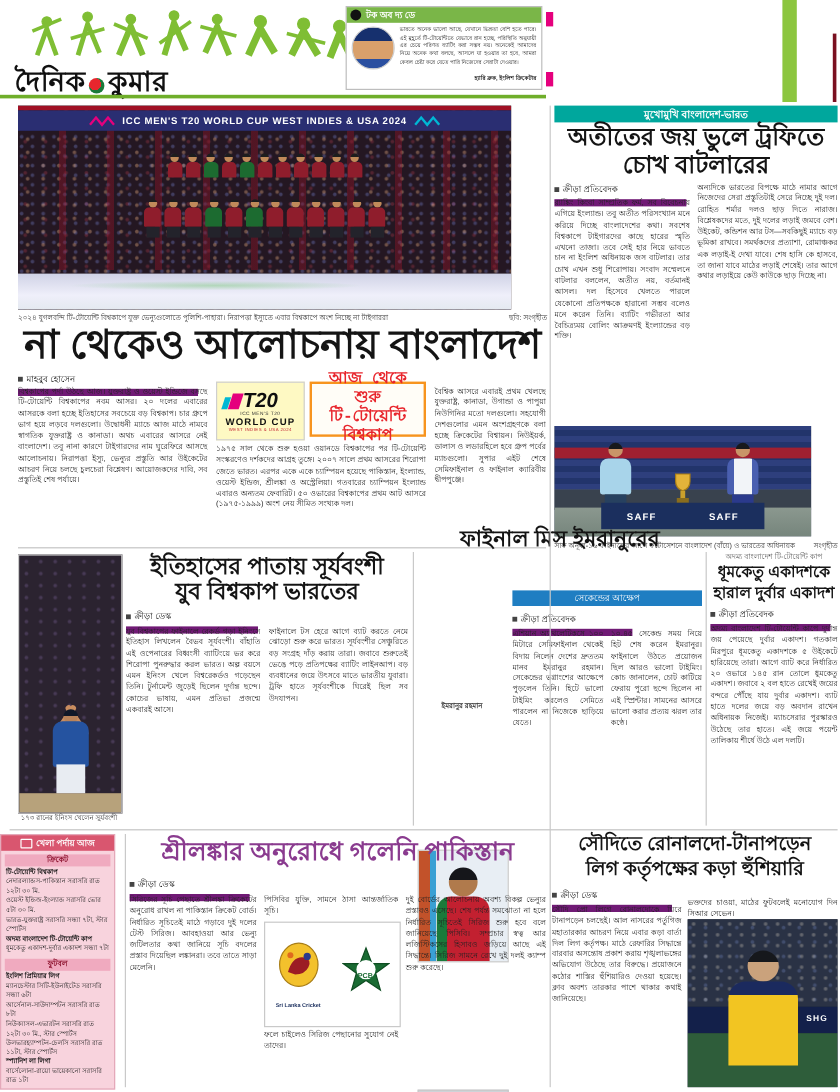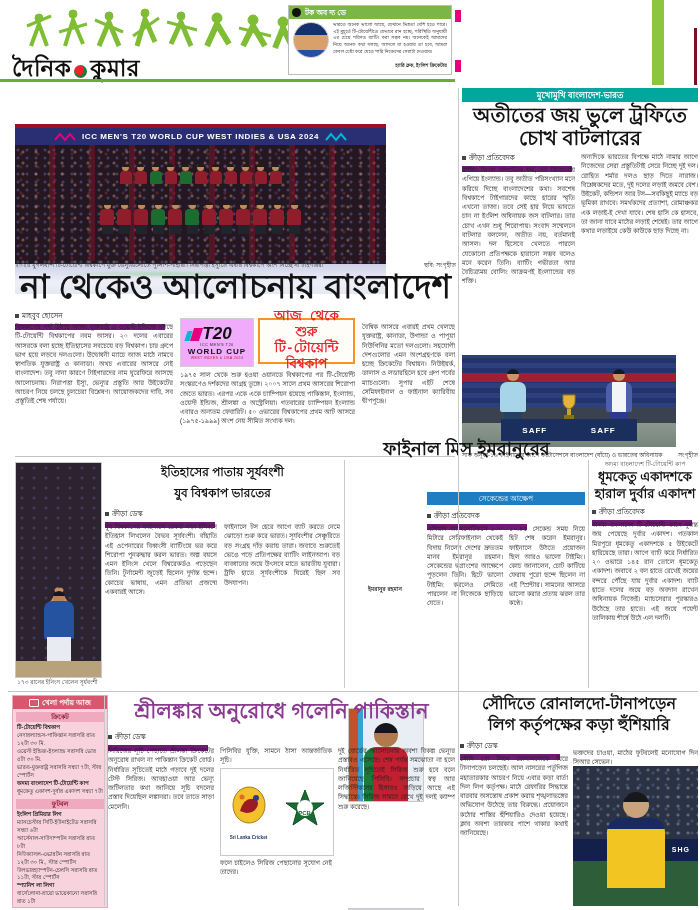--- a/index.html
+++ b/index.html
@@ -43,21 +43,21 @@
     background:linear-gradient(180deg,#cfd2e6,#efeffa 60%,#e4e9f0);}
   .floor:before{content:"";position:absolute;left:10%;top:6px;width:60%;height:8px;border-radius:50%;
     background:radial-gradient(ellipse,rgba(120,200,120,.45),transparent 70%);}
   .prow{position:absolute;left:14px;right:14px;display:flex;justify-content:center;}
   .pfig{position:relative;margin:0 1.5px;}
   .pfig .hd{width:7px;height:7px;border-radius:50%;margin:0 auto;background:linear-gradient(180deg,#1d1d1d 0 38%,#c08a5a 38%);}
   .pfig .bd{width:14px;height:16px;border-radius:4px 4px 1px 1px;margin:0 auto;}
   .pfig .lg{width:11px;height:9px;background:#23232b;margin:0 auto;}
   .prow.back .pfig .bd{height:13px;width:12px;}
   
-  .t20card{border:1px solid #cfcfcf;background:#f0abfc;display:flex;align-items:center;justify-content:center;flex-direction:column;}
+  .t20card{border:1px solid #cfcfcf;background:#fef9c3;display:flex;align-items:center;justify-content:center;flex-direction:column;}
   .t20big{font-size:17px;font-weight:bold;font-style:italic;color:#0f0f0f;position:relative;line-height:16px;}
   .t20big:before{content:"";position:absolute;left:-10px;top:2px;width:9px;height:13px;background:#e5007d;transform:skew(-18deg);}
   .t20big:after{content:"";position:absolute;left:-16px;top:5px;width:5px;height:10px;background:#00b7d4;transform:skew(-18deg);}
   .t20sub{font-size:4px;letter-spacing:.4px;color:#333;}
   .t20wc{font-size:8px;font-weight:bold;letter-spacing:1px;color:#101010;line-height:9px;}
   .t20usa{font-size:3.6px;color:#c22030;letter-spacing:.4px;}
   .orangebox{border:2.5px solid #f7941f;background:#fffdf7;color:#e8262d;font-weight:bold;font-size:13.5px;
              text-align:center;display:flex;flex-direction:column;justify-content:center;line-height:1.2;}
   
   .saffphoto{overflow:hidden;background:#55616e;}
@@ -143,21 +143,21 @@
         <div style="font-size:4.8px;font-weight:bold;text-align:right;color:#222;">হ্যারি ব্রুক, ইংলিশ ক্রিকেটার</div>
       </div>
     </div>
   </div>
 
   <div class="abs" style="left:652px;top:0;width:12px;height:85px;background:#8cc63f;"></div>
   <div class="abs" style="left:694px;top:28px;width:3px;height:57px;background:#7a1020;"></div>
   <div class="abs" style="left:455px;top:10px;width:6px;height:12px;background:#e5007d;"></div>
   <div class="abs" style="left:455px;top:60px;width:6px;height:12px;background:#e5007d;"></div>
 
-  <div class="abs leadphoto" style="left:15px;top:88px;width:371px;height:170px;margin-top:36px;">
+  <div class="abs leadphoto" style="left:15px;top:88px;width:411px;height:170px;">
     <div class="crowd"></div>
     <div class="redcols"></div>
     <div class="redstrip"></div>
     <div class="iccbanner">
       <svg width="22" height="10" style="margin-right:6px;">
           <polyline points="1,8 6,2 11,8 16,2 21,8" fill="none" stroke="#e5007d" stroke-width="2"></polyline>
         </svg>
       <span>ICC MEN'S T20 WORLD CUP WEST INDIES &amp; USA 2024</span>
       <svg width="22" height="10" style="margin-left:6px;">
           <polyline points="1,8 6,2 11,8 16,2 21,8" fill="none" stroke="#00b7d4" stroke-width="2"></polyline>
@@ -342,21 +342,21 @@
     <div class="abs" style="left:0;right:0;top:0;height:100%;background-image:radial-gradient(circle at 6px 5px,rgba(200,160,255,.18) 1px,transparent 2px);background-size:12px 10px;"></div>
     <div class="abs" style="left:0;right:0;bottom:0;height:16px;background:#b7a27b;"></div>
     <div class="abs" style="left:50%;bottom:64px;width:5px;height:30px;background:#c98d5f;transform:rotate(34deg);transform-origin:bottom center;margin-left:-16px;border-radius:3px;"></div>
     <div class="abs" style="left:50%;bottom:64px;width:5px;height:30px;background:#c98d5f;transform:rotate(-34deg);transform-origin:bottom center;margin-left:11px;border-radius:3px;"></div>
     <div class="abs" style="left:50%;bottom:74px;width:12px;height:12px;margin-left:-6px;border-radius:50%;background:linear-gradient(180deg,#101828 0 45%,#b9835a 45%);"></div>
     <div class="abs" style="left:50%;bottom:38px;width:30px;height:38px;margin-left:-15px;border-radius:8px 8px 2px 2px;background:#2553a0;"></div>
     <div class="abs" style="left:50%;bottom:16px;width:24px;height:24px;margin-left:-12px;background:#e8ecf2;"></div>
   </div>
   <div class="abs cap" style="left:15px;top:679px;width:85px;">১৭৩ রানের ইনিংস খেলেন সূর্যবংশী</div>
 
-  <div class="abs hl" style="left:105px;top:462px;width:235px;font-size:12px;line-height:21px;">
+  <div class="abs hl" style="left:105px;top:462px;width:235px;font-size:19px;line-height:21px;">
     <div>ইতিহাসের পাতায় সূর্যবংশী</div>
     <div>যুব বিশ্বকাপ ভারতের</div>
   </div>
   <div class="abs byline" style="left:105px;top:508px;width:110px;"><span class="sq"></span><span>ক্রীড়া ডেস্ক</span></div>
   <div class="abs jt" style="left:105px;top:522px;width:112px;height:164px;">যুব বিশ্বকাপের ফাইনালে রেকর্ড গড়া ইনিংসে ইতিহাস লিখলেন বৈভব সূর্যবংশী। বাঁহাতি এই ওপেনারের বিধ্বংসী ব্যাটিংয়ে ভর করে শিরোপা পুনরুদ্ধার করল ভারত। অল্প বয়সে এমন ইনিংস খেলে বিশ্বরেকর্ডও গড়েছেন তিনি। টুর্নামেন্ট জুড়েই ছিলেন দুর্দান্ত ছন্দে। কোচের ভাষায়, এমন প্রতিভা প্রজন্মে একবারই আসে।</div>
   <div class="abs jt" style="left:224px;top:522px;width:116px;height:164px;">ফাইনালে টস হেরে আগে ব্যাট করতে নেমে ঝোড়ো শুরু করে ভারত। সূর্যবংশীর সেঞ্চুরিতে বড় সংগ্রহ দাঁড় করায় তারা। জবাবে শুরুতেই ভেঙে পড়ে প্রতিপক্ষের ব্যাটিং লাইনআপ। বড় ব্যবধানের জয়ে উৎসবে মাতে ভারতীয় যুবারা। ট্রফি হাতে সূর্যবংশীকে ঘিরেই ছিল সব উদযাপন।</div>
 
   <div class="abs vline" style="left:344px;top:460px;height:228px;"></div>
 
   <div class="abs hl" style="left:348px;top:437px;width:237px;font-size:18px;line-height:24px;">ফাইনাল মিস ইমরানুরের</div>
@@ -379,21 +379,21 @@
   <div class="abs kicker-sm" style="left:592px;top:459px;width:106px;">অদম্য বাংলাদেশ টি-টোয়েন্টি কাপ</div>
   <div class="abs hl" style="left:592px;top:468px;width:106px;font-size:13px;line-height:17px;">
     <div>ধূমকেতু একাদশকে</div>
     <div>হারাল দুর্বার একাদশ</div>
   </div>
   <div class="abs byline" style="left:592px;top:506px;width:100px;"><span class="sq"></span><span>ক্রীড়া প্রতিবেদক</span></div>
   <div class="abs jt" style="left:592px;top:520px;width:106px;height:168px;">অদম্য বাংলাদেশ টি-টোয়েন্টি কাপে দুর্দান্ত জয় পেয়েছে দুর্বার একাদশ। গতকাল মিরপুরে ধূমকেতু একাদশকে ৫ উইকেটে হারিয়েছে তারা। আগে ব্যাট করে নির্ধারিত ২০ ওভারে ১৪৫ রান তোলে ধূমকেতু একাদশ। জবাবে ২ বল হাতে রেখেই জয়ের বন্দরে পৌঁছে যায় দুর্বার একাদশ। ব্যাট হাতে দলের জয়ে বড় অবদান রাখেন অধিনায়ক নিজেই। ম্যাচসেরার পুরস্কারও উঠেছে তার হাতে। এই জয়ে পয়েন্ট তালিকায় শীর্ষে উঠে এল দলটি।</div>
 
   <div class="abs hline" style="left:8px;top:691px;width:690px;"></div>
 
-  <div class="abs tvbox" style="left:12px;top:695px;width:94px;height:211px;">
+  <div class="abs tvbox" style="left:0;top:695px;width:94px;height:211px;">
     <div class="tvtitle"><span class="tvicon"></span><span>খেলা পর্দায় আজ</span></div>
     <div class="tvsec">ক্রিকেট</div>
     <div class="tvline b">টি-টোয়েন্টি বিশ্বকাপ</div>
     <div class="tvline">নেদারল্যান্ডস-পাকিস্তান সরাসরি রাত ১২টা ৩০ মি.</div>
     <div class="tvline">ওয়েস্ট ইন্ডিজ-ইংল্যান্ড সরাসরি ভোর ৫টা ৩০ মি.</div>
     <div class="tvline">ভারত-যুক্তরাষ্ট্র সরাসরি সন্ধ্যা ৭টা, স্টার স্পোর্টস</div>
     <div class="tvline b">অদম্য বাংলাদেশ টি-টোয়েন্টি কাপ</div>
     <div class="tvline">ধূমকেতু একাদশ-দুর্বার একাদশ সন্ধ্যা ৭টা</div>
     <div class="tvsec">ফুটবল</div>
     <div class="tvline b">ইংলিশ প্রিমিয়ার লিগ</div>

